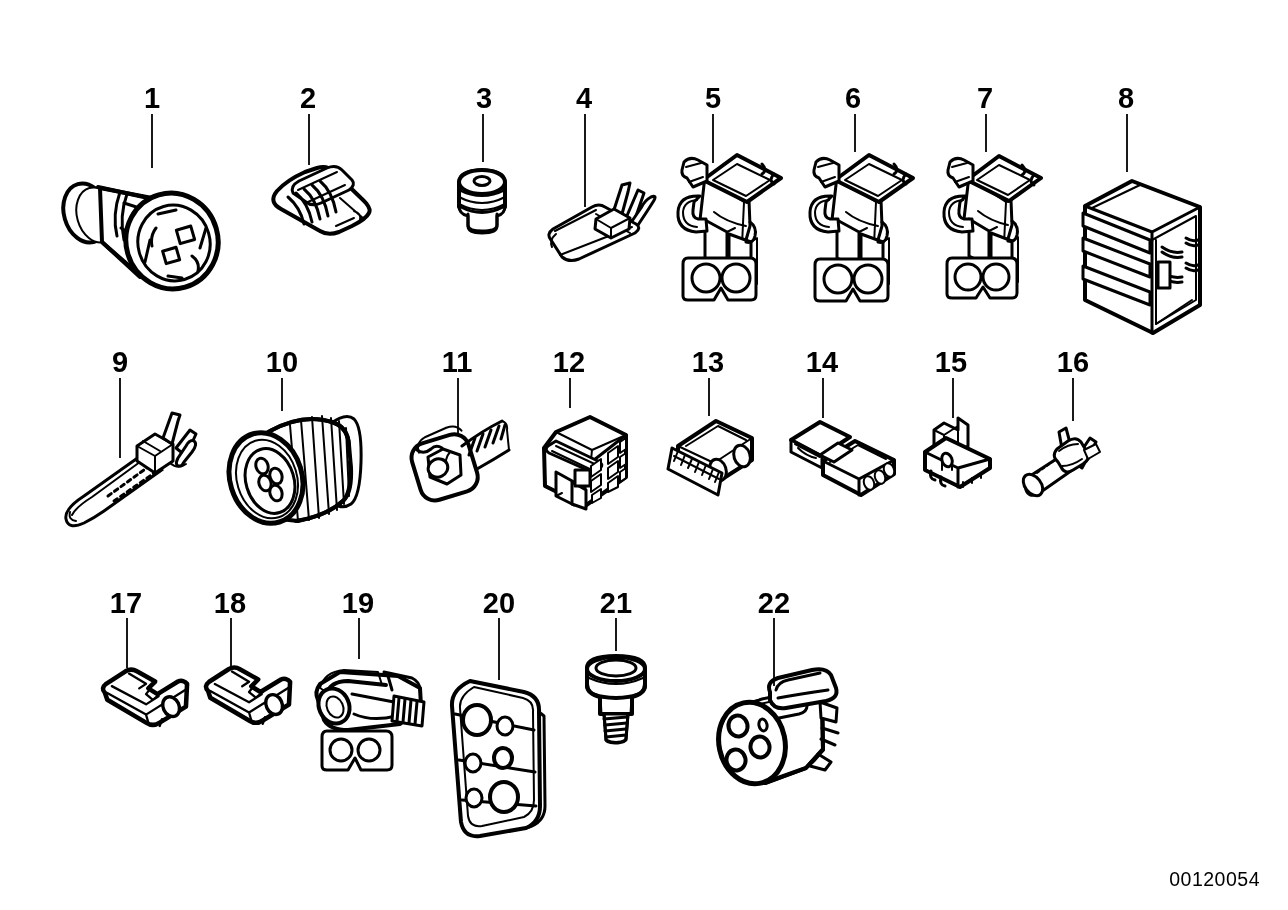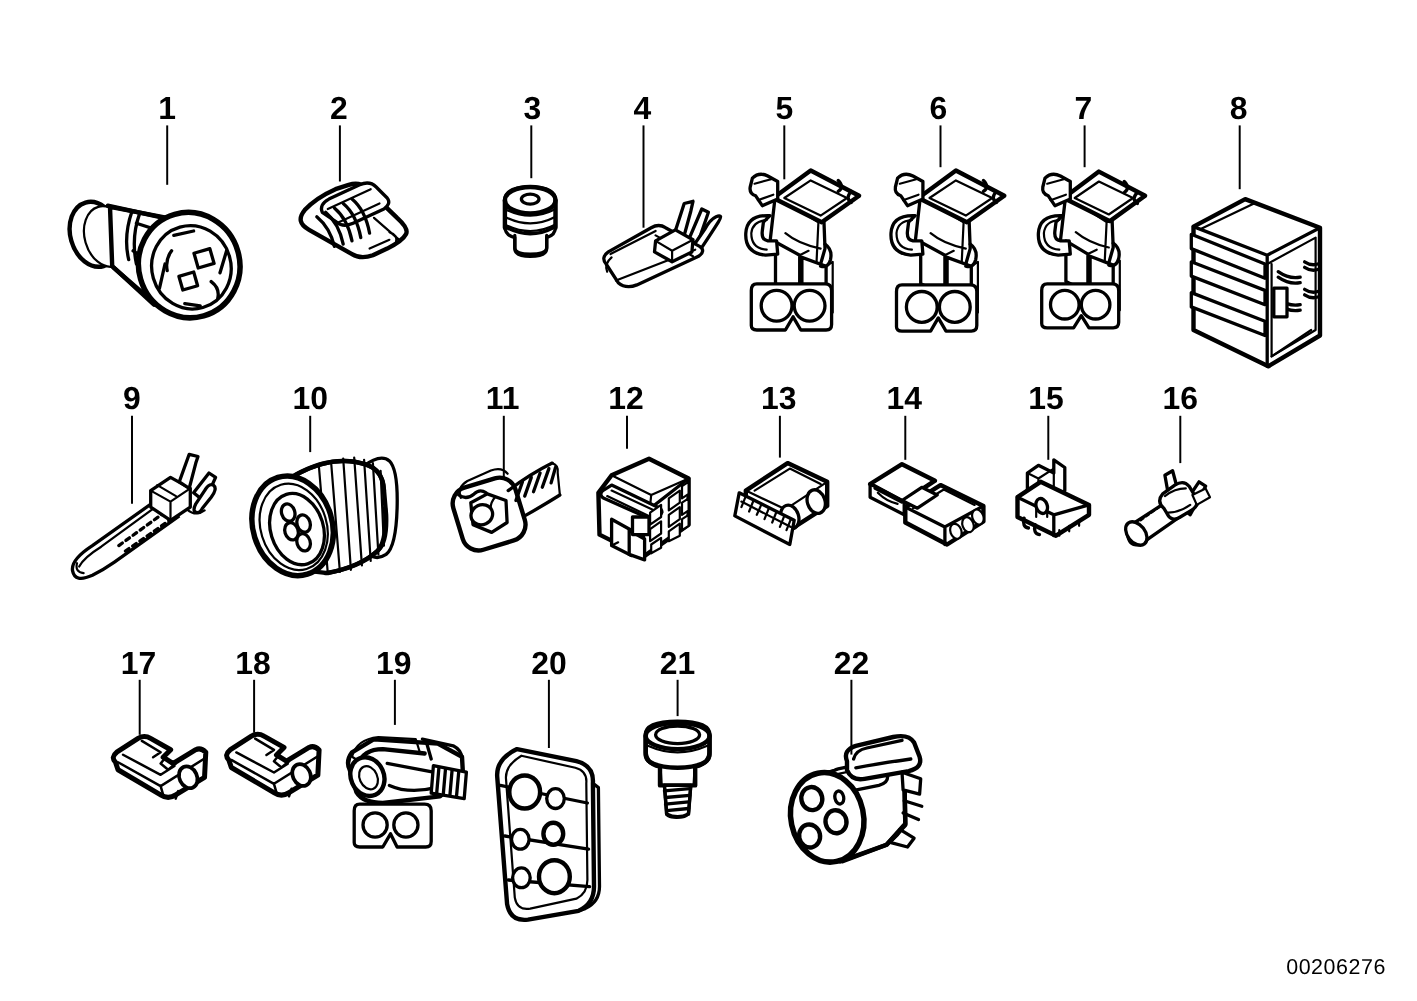--- a/index.html
+++ b/index.html
@@ -482,14 +482,14 @@
       <text class="callout-label" x="616" y="613" text-anchor="middle">21</text>
       <line class="ln" x1="616" y1="618" x2="616" y2="651"></line>
     </g>
     <g>
       <text class="callout-label" x="774" y="613" text-anchor="middle">22</text>
       <line class="ln" x1="774" y1="618" x2="774" y2="686"></line>
     </g>
   </g>
 </svg>
 
-<div class="imgnum">00206276</div>
+<div class="imgnum">00120054</div>
 </div>
 
 </body></html>

